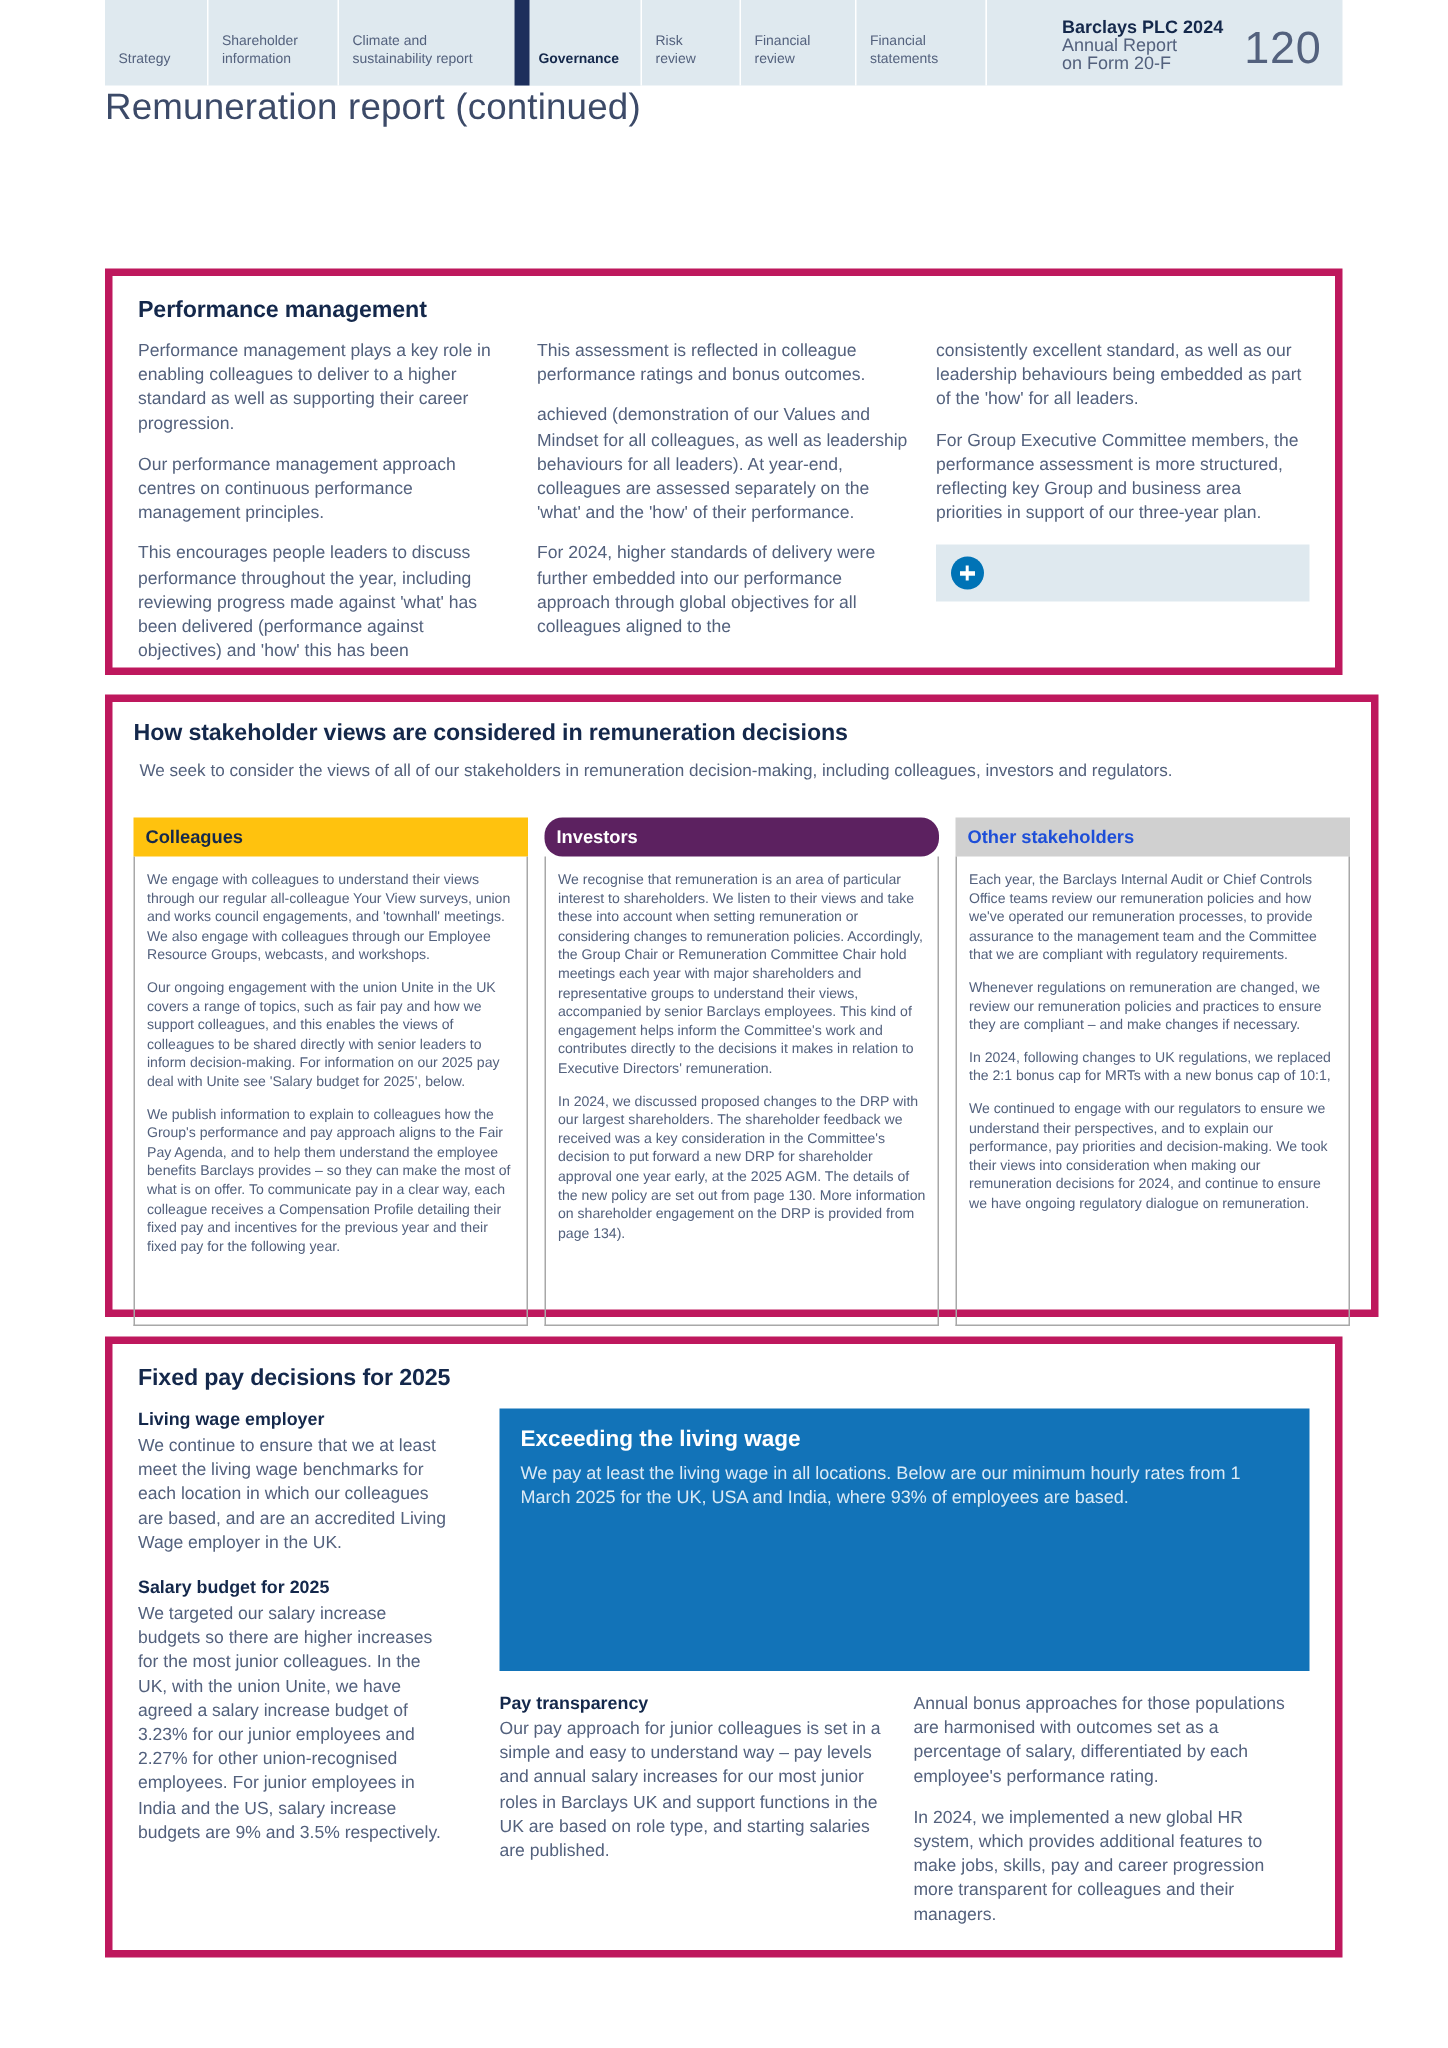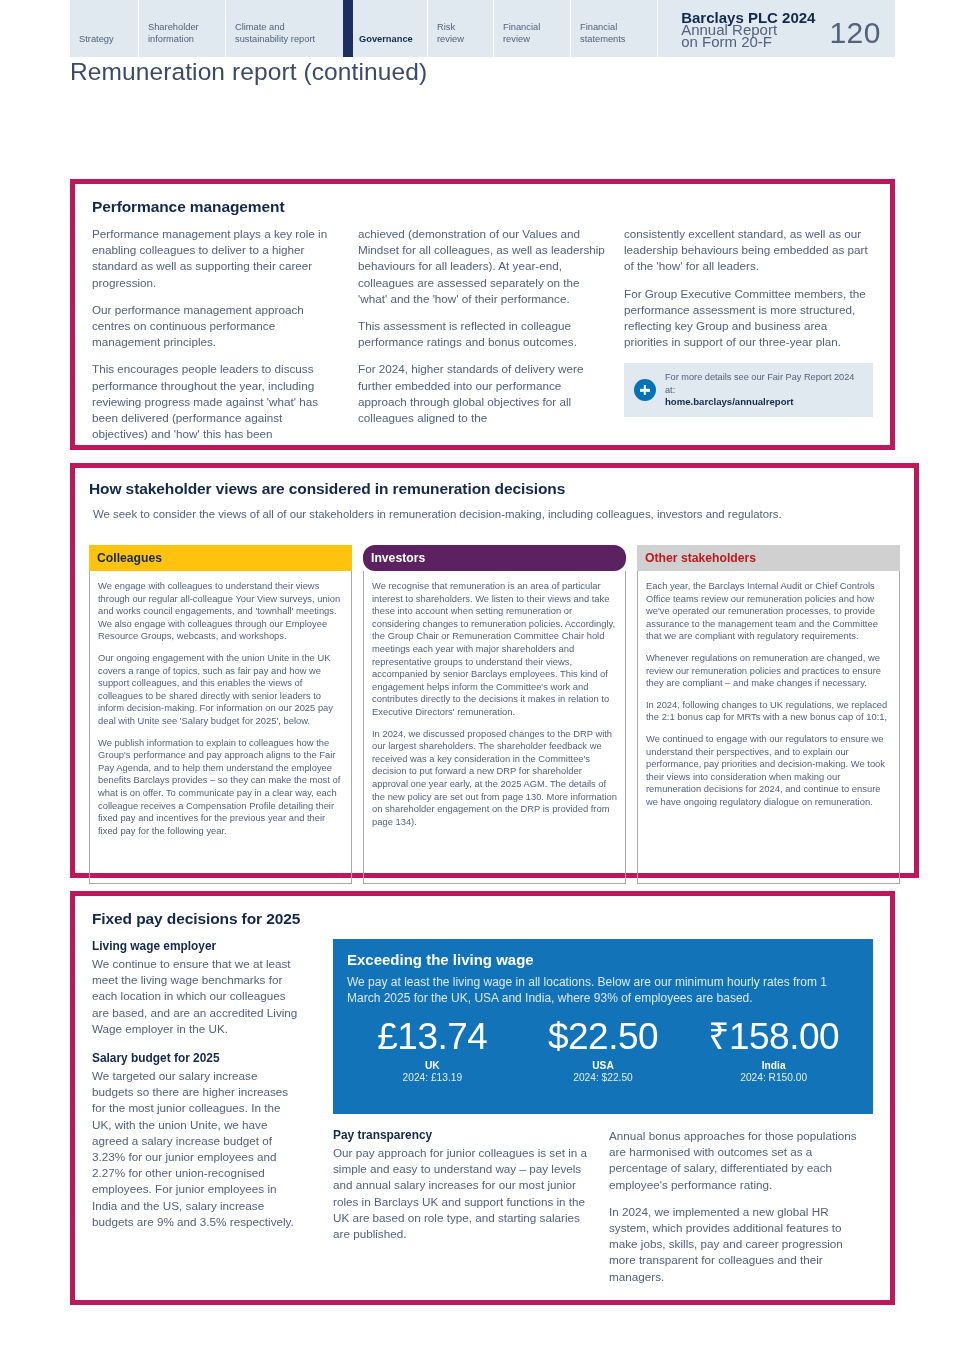--- a/index.html
+++ b/index.html
@@ -66,21 +66,21 @@
     background: #dfe9ef;
     display: flex;
     align-items: flex-end;
     padding: 0 14px 9px 22px;
     border-left: 1px solid #ffffff;
     box-sizing: border-box;
     flex: 1 1 auto;
     justify-content: flex-end;
   }
   .brand-lines {
-    font-size: 15px;
+    font-size: 12px;
     line-height: 12px;
     color: #53617d;
     text-align: left;
     margin-right: 14px;
   }
   .brand-lines .brand-title {
     font-weight: bold;
     color: #14284b;
   }
   .page-number {
@@ -206,21 +206,21 @@
     font-size: 12.2px;
     font-weight: bold;
     padding: 6px 8px;
     box-sizing: border-box;
     height: 26px;
     display: flex;
     align-items: center;
   }
   .stake-head.colleagues { background: #ffc20e; color: #14284b; }
   .stake-head.investors  { background: #5c2160; color: #ffffff; border-radius: 12px; }
-  .stake-head.other      { background: #d0d0d0; color: #b91c1c; }
+  .stake-head.other      { background: #d0d0d0; color: #1d4ed8; }
   .stake-body {
     border: 1px solid #a8a8a8;
     border-top: none;
     padding: 9px 8px 8px 8px;
     box-sizing: border-box;
     height: 313px;
   }
   .stake-p {
     font-size: 9.4px;
     line-height: 12.6px;
@@ -350,33 +350,29 @@
 <div class="panel" id="panel-performance">
   <div class="panel-inner">
     <div class="panel-title">Performance management</div>
     <div class="cols">
       <div class="col">
         <p class="body-p">Performance management plays a key role in enabling colleagues to deliver to a higher standard as well as supporting their career progression.</p>
         <p class="body-p">Our performance management approach centres on continuous performance management principles.</p>
         <p class="body-p">This encourages people leaders to discuss performance throughout the year, including reviewing progress made against 'what' has been delivered (performance against objectives) and 'how' this has been</p>
       </div>
       <div class="col">
+        <p class="body-p">This assessment is reflected in colleague performance ratings and bonus outcomes.</p>
         <p class="body-p">achieved (demonstration of our Values and Mindset for all colleagues, as well as leadership behaviours for all leaders). At year-end, colleagues are assessed separately on the 'what' and the 'how' of their performance.</p>
-        <p class="body-p">This assessment is reflected in colleague performance ratings and bonus outcomes.</p>
         <p class="body-p">For 2024, higher standards of delivery were further embedded into our performance approach through global objectives for all colleagues aligned to the</p>
       </div>
       <div class="col">
         <p class="body-p">consistently excellent standard, as well as our leadership behaviours being embedded as part of the 'how' for all leaders.</p>
         <p class="body-p">For Group Executive Committee members, the performance assessment is more structured, reflecting key Group and business area priorities in support of our three-year plan.</p>
         <div class="callout">
           <div class="callout-icon"></div>
-          <div class="callout-text">
-            <span>For more details see our Fair Pay Report 2024 at:</span><br>
-            <span class="strong">home.barclays/annualreport</span>
-          </div>
         </div>
       </div>
     </div>
   </div>
 </div>
 
 <div class="panel" id="panel-stakeholder">
   <div class="panel-inner">
     <div class="panel-title">How stakeholder views are considered in remuneration decisions</div>
     <div class="intro-line">We seek to consider the views of all of our stakeholders in remuneration decision-making, including colleagues, investors and regulators.</div>
@@ -422,37 +418,20 @@
         <div class="sub-head">Living wage employer</div>
         <p class="body-p">We continue to ensure that we at least meet the living wage benchmarks for each location in which our colleagues are based, and are an accredited Living Wage employer in the UK.</p>
         <div class="sub-head spaced">Salary budget for 2025</div>
         <p class="body-p">We targeted our salary increase budgets so there are higher increases for the most junior colleagues. In the UK, with the union Unite, we have agreed a salary increase budget of 3.23% for our junior employees and 2.27% for other union-recognised employees. For junior employees in India and the US, salary increase budgets are 9% and 3.5% respectively.</p>
       </div>
 
       <div class="fp-right">
         <div class="wage-box">
           <div class="wage-title">Exceeding the living wage</div>
           <div class="wage-sub">We pay at least the living wage in all locations. Below are our minimum hourly rates from 1 March 2025 for the UK, USA and India, where 93% of employees are based.</div>
-          <div class="wage-figs">
-            <div class="wage-fig">
-              <div class="wage-amount">£13.74</div>
-              <div class="wage-country">UK</div>
-              <div class="wage-prev">2024: £13.19</div>
-            </div>
-            <div class="wage-fig">
-              <div class="wage-amount">$22.50</div>
-              <div class="wage-country">USA</div>
-              <div class="wage-prev">2024: $22.50</div>
-            </div>
-            <div class="wage-fig">
-              <div class="wage-amount">₹158.00</div>
-              <div class="wage-country">India</div>
-              <div class="wage-prev">2024: R150.00</div>
-            </div>
-          </div>
         </div>
 
         <div class="fp-bottom">
           <div class="col">
             <div class="sub-head">Pay transparency</div>
             <p class="body-p">Our pay approach for junior colleagues is set in a simple and easy to understand way – pay levels and annual salary increases for our most junior roles in Barclays UK and support functions in the UK are based on role type, and starting salaries are published.</p>
           </div>
           <div class="col">
             <p class="body-p">Annual bonus approaches for those populations are harmonised with outcomes set as a percentage of salary, differentiated by each employee's performance rating.</p>
             <p class="body-p">In 2024, we implemented a new global HR system, which provides additional features to make jobs, skills, pay and career progression more transparent for colleagues and their managers.</p>

